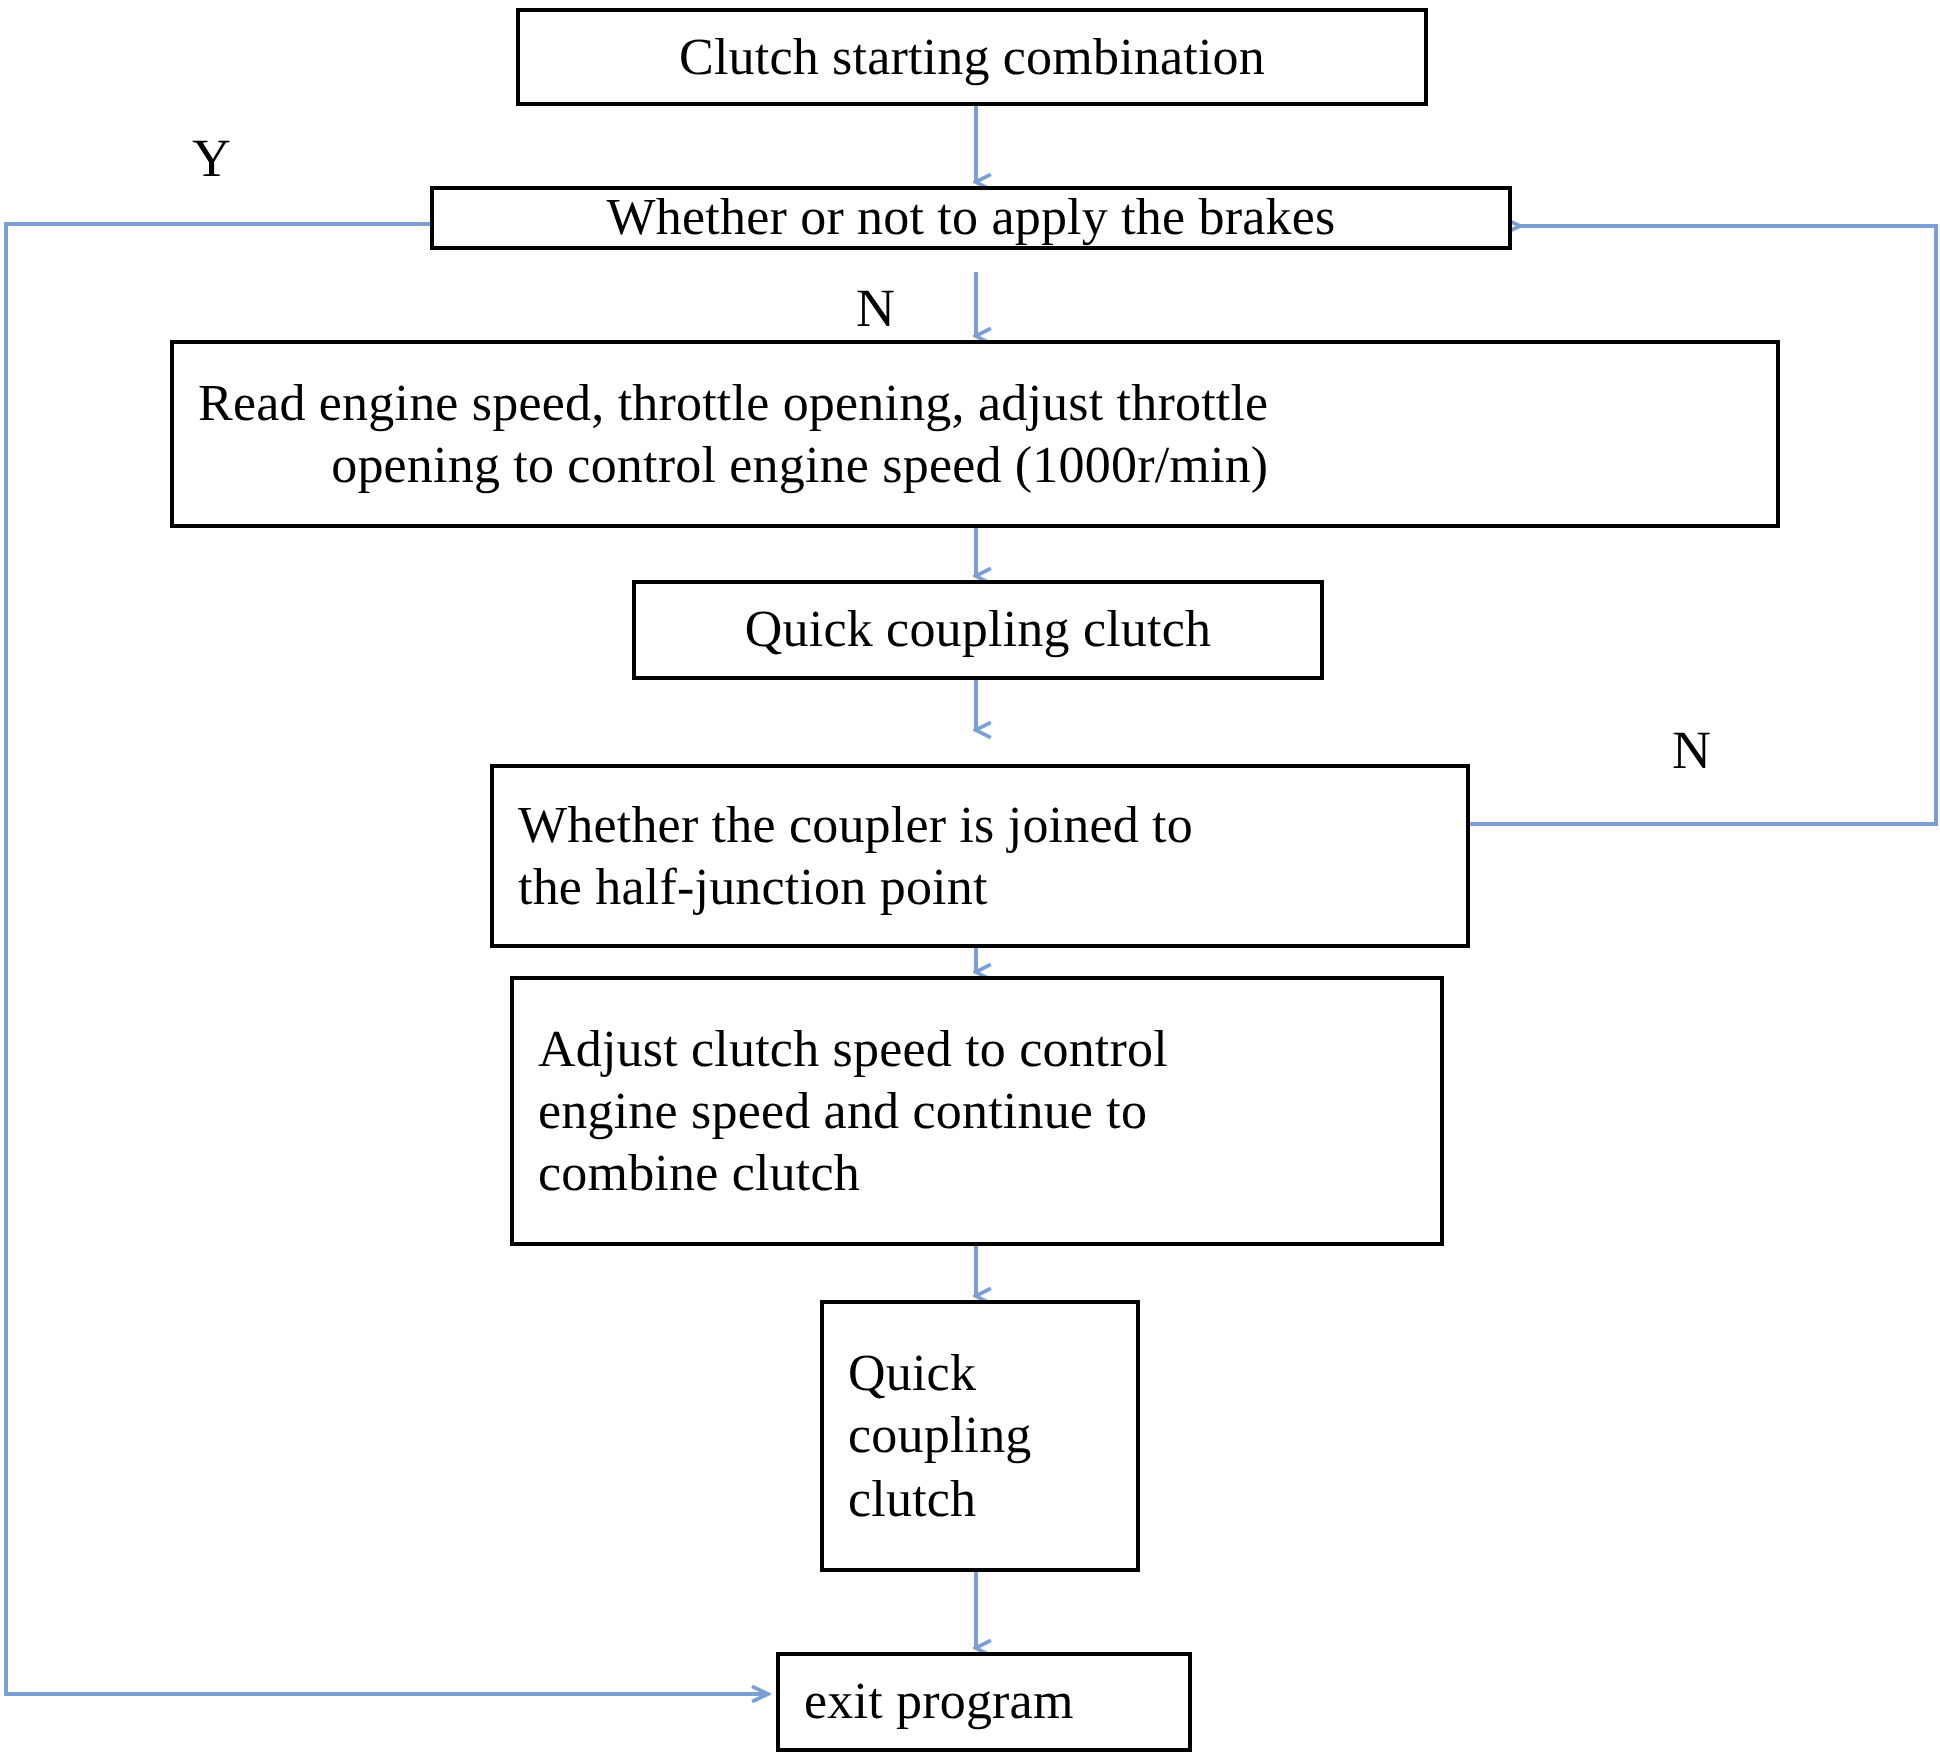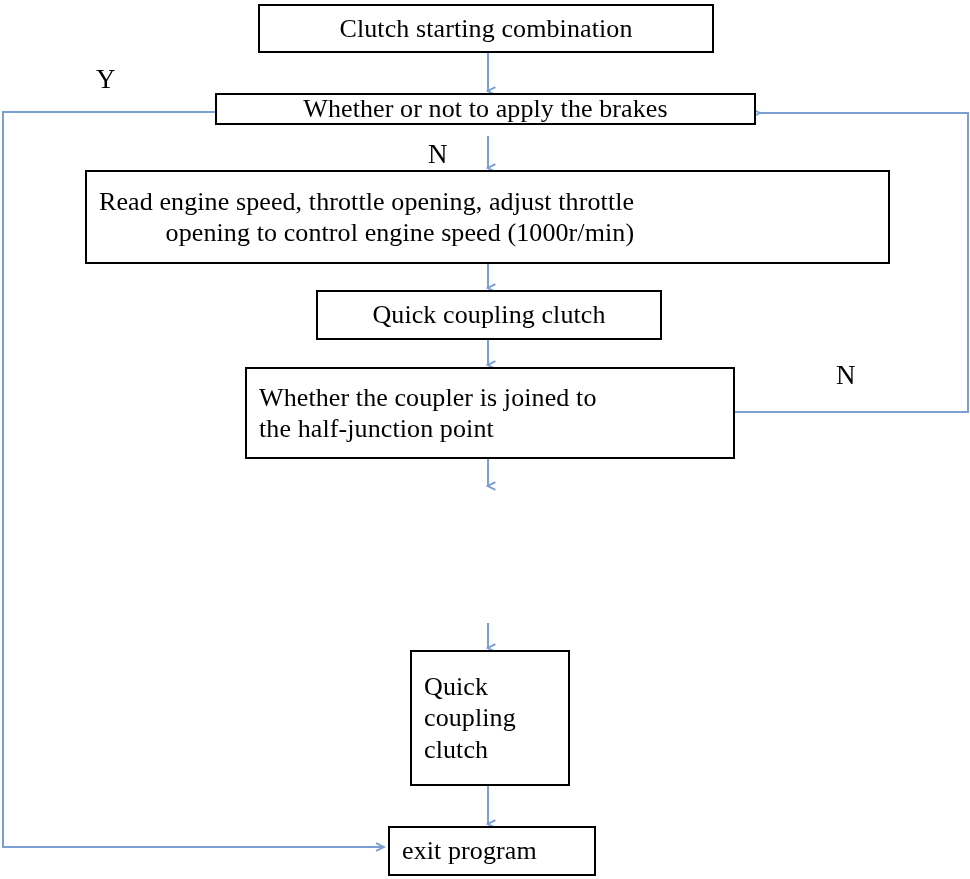--- a/index.html
+++ b/index.html
@@ -53,21 +53,21 @@
     font-size: 27px;
     line-height: 1;
     white-space: nowrap;
   }
 
   
   #node-start        { left: 258px; top: 4px;   width: 456px; height: 49px; }
   #node-brakes       { left: 215px; top: 93px;  width: 541px; height: 32px; }
   #node-read-speed   { left: 85px;  top: 170px; width: 805px; height: 94px; text-align: right; }
   #node-quick-1      { left: 316px; top: 290px; width: 346px; height: 50px; }
-  #node-coupler      { left: 245px; top: 367px; width: 490px; height: 92px; }
+  #node-coupler      { left: 245px; top: 382px; width: 490px; height: 92px; }
   #node-adjust       { left: 255px; top: 488px; width: 467px; height: 135px; }
   #node-quick-2      { left: 410px; top: 650px; width: 160px; height: 136px; }
   #node-exit         { left: 388px; top: 826px; width: 208px; height: 50px; }
 
   #label-yes         { left: 96px;  top: 66px; }
   #label-no-brakes   { left: 428px; top: 141px; }
   #label-no-coupler  { left: 836px; top: 362px; }
 </style>
 </head>
 <body>
@@ -124,20 +124,25 @@
 
   <div class="node center-text" id="node-quick-1">
     <span class="node-text">Quick coupling clutch</span>
   </div>
 
   <div class="node" id="node-coupler">
     <span class="node-text">Whether the coupler is joined to
 the half-junction point</span>
   </div>
 
+  <div class="node" id="node-adjust">
+    <span class="node-text">Adjust clutch speed to control
+engine speed and continue to
+combine clutch</span>
+  </div>
 
   <div class="node" id="node-quick-2">
     <span class="node-text">Quick
 coupling
 clutch</span>
   </div>
 
   <div class="node" id="node-exit">
     <span class="node-text">exit program</span>
   </div>

